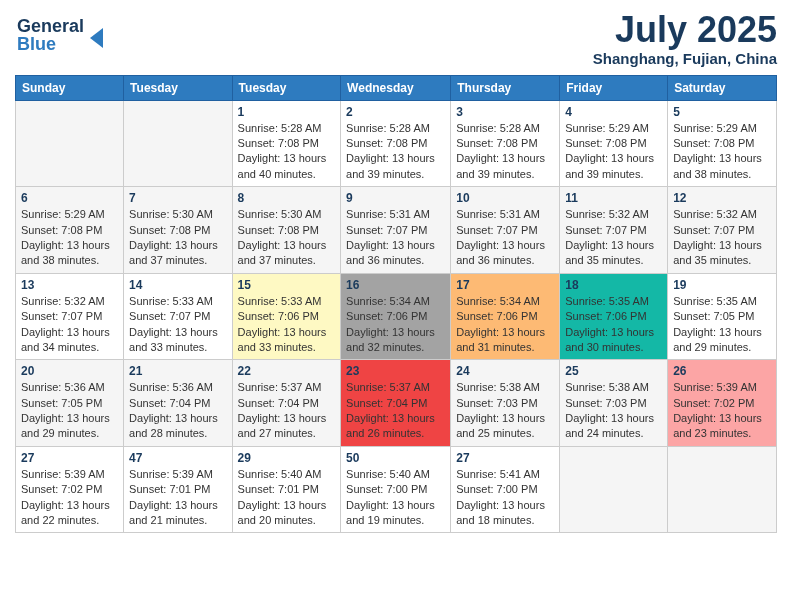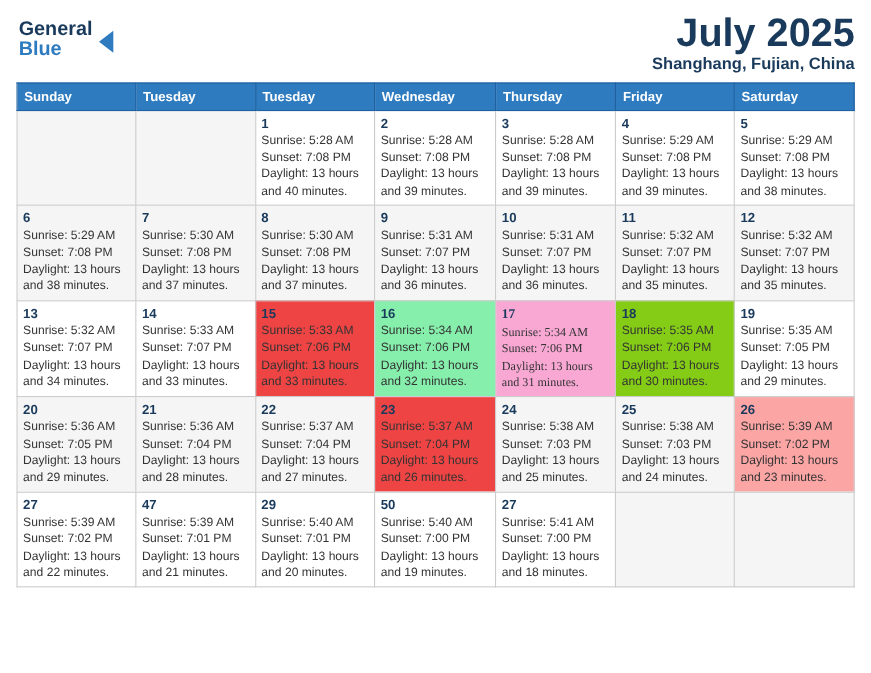--- a/index.html
+++ b/index.html
@@ -171,33 +171,33 @@
         </tr>
         <tr>
           <td style="background: rgb(255, 255, 255);">
             <span class="day-number">13</span>
             <div class="day-info">Sunrise: 5:32 AM<br>Sunset: 7:07 PM<br>Daylight: 13 hours and 34 minutes.</div>
           </td>
           <td style="background: rgb(255, 255, 255);">
             <span class="day-number">14</span>
             <div class="day-info">Sunrise: 5:33 AM<br>Sunset: 7:07 PM<br>Daylight: 13 hours and 33 minutes.</div>
           </td>
-          <td style="background: #ef4444; margin-left: 44px;">
+          <td style="background: #fef9c3; margin-left: 44px;">
             <span class="day-number">15</span>
             <div class="day-info">Sunrise: 5:33 AM<br>Sunset: 7:06 PM<br>Daylight: 13 hours and 33 minutes.</div>
           </td>
-          <td style="background: #86efac;">
+          <td style="background: #a3a3a3;">
             <span class="day-number">16</span>
             <div class="day-info">Sunrise: 5:34 AM<br>Sunset: 7:06 PM<br>Daylight: 13 hours and 32 minutes.</div>
           </td>
-          <td style="background: #f9a8d4; font-family: Liberation Serif, serif;">
+          <td style="background: #fdba74;">
             <span class="day-number">17</span>
             <div class="day-info">Sunrise: 5:34 AM<br>Sunset: 7:06 PM<br>Daylight: 13 hours and 31 minutes.</div>
           </td>
-          <td style="background: #84cc16;">
+          <td style="background: #14b8a6;">
             <span class="day-number">18</span>
             <div class="day-info">Sunrise: 5:35 AM<br>Sunset: 7:06 PM<br>Daylight: 13 hours and 30 minutes.</div>
           </td>
           <td style="background: rgb(255, 255, 255);">
             <span class="day-number">19</span>
             <div class="day-info">Sunrise: 5:35 AM<br>Sunset: 7:05 PM<br>Daylight: 13 hours and 29 minutes.</div>
           </td>
         </tr>
         <tr>
           <td style="background: rgb(245, 245, 245);">

